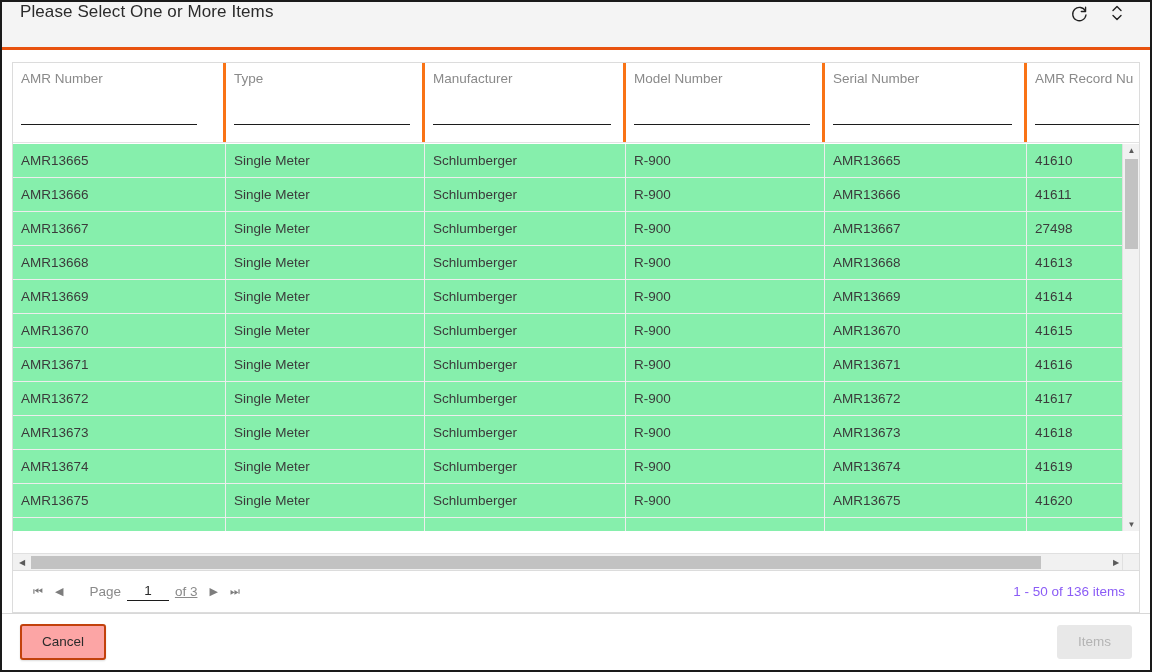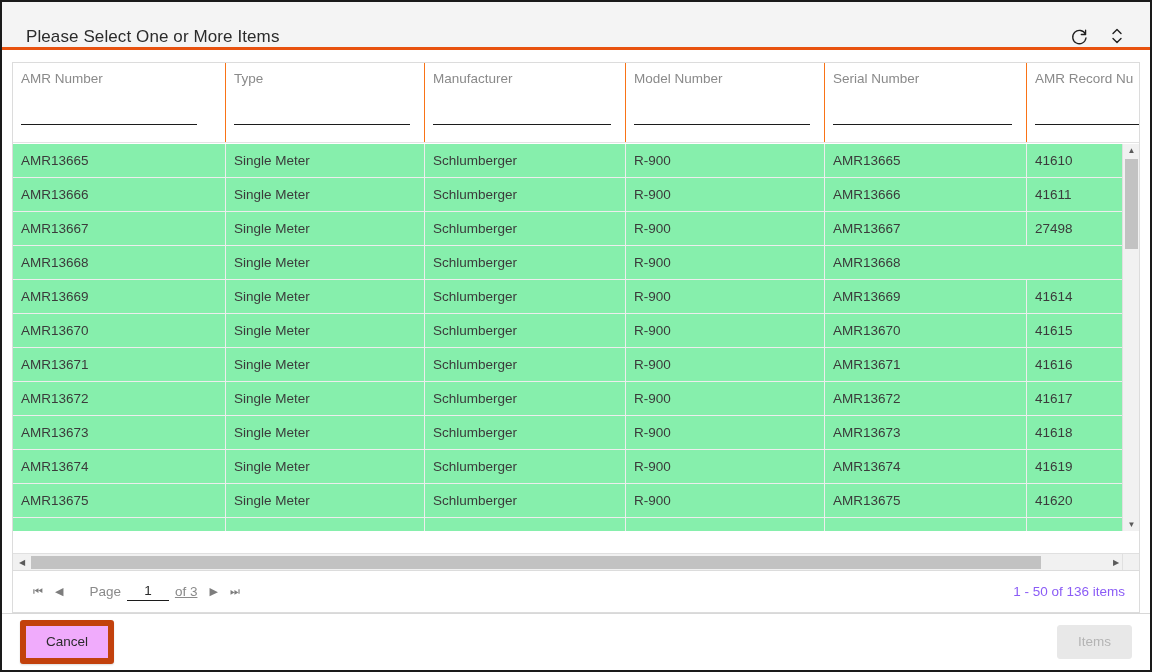--- a/index.html
+++ b/index.html
@@ -25,22 +25,22 @@
   }
 
   
   .titlebar {
     position: relative;
     height: 48px;
     flex: 0 0 48px;
     background: #f4f4f4;
     border-bottom: 3px solid #e8520f;
     display: flex;
-    align-items: flex-end;
-    padding: 0 14px 0 24px;
+    align-items: flex-start;
+    padding: 0 14px 0 18px;
   }
   .title-text {
     font-size: 17px;
     color: #2b2b2b;
     font-weight: 400;
     letter-spacing: .1px;
   }
   .titlebar-actions {
     margin-left: auto;
     display: flex;
@@ -68,21 +68,21 @@
   .grid-header {
     position: relative;
     height: 80px;
     border-bottom: 1px solid #e3e3e3;
     background: #fff;
     display: flex;
     width: 1128px;
   }
   .hcell {
     position: relative;
-    border-right: 1px solid #f97316;
+    border-right: 3px solid #f97316;
     padding: 8px 0 0 8px;
     overflow: hidden;
   }
   .hcell:last-child { border-right: none; }
   .hlabel {
     font-size: 13.5px;
     color: #8a8a8a;
     white-space: nowrap;
     display: block;
   }
@@ -262,23 +262,23 @@
   }
   .btn {
     font-family: "Liberation Sans", sans-serif;
     font-size: 13.5px;
     border-radius: 3px;
     padding: 9px 20px;
     cursor: pointer;
     line-height: 1;
   }
   .btn-cancel {
-    background: #f0abfc;
+    background: #fca5a5;
     color: #2b2b2b;
-    border: 6px solid #c2410c;
+    border: 2px solid #c2410c;
     box-shadow: 0 1px 2px rgba(0,0,0,.14);
   }
   .btn-select {
     margin-left: auto;
     background: #e8e8e8;
     color: #b4b4b4;
     border: 1px solid #e8e8e8;
     cursor: default;
   }
 </style>
@@ -358,20 +358,21 @@
           <div class="cell c3">R-900</div>
           <div class="cell c4">AMR13667</div>
           <div class="cell c5">27498</div>
         </div>
         <div class="row">
           <div class="cell c0">AMR13668</div>
           <div class="cell c1">Single Meter</div>
           <div class="cell c2">Schlumberger</div>
           <div class="cell c3">R-900</div>
           <div class="cell c4">AMR13668</div>
+          <div class="cell c5">41613</div>
         </div>
         <div class="row">
           <div class="cell c0">AMR13669</div>
           <div class="cell c1">Single Meter</div>
           <div class="cell c2">Schlumberger</div>
           <div class="cell c3">R-900</div>
           <div class="cell c4">AMR13669</div>
           <div class="cell c5">41614</div>
         </div>
         <div class="row">

